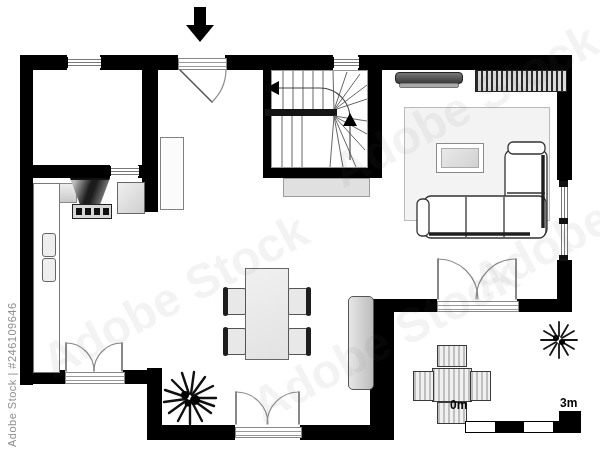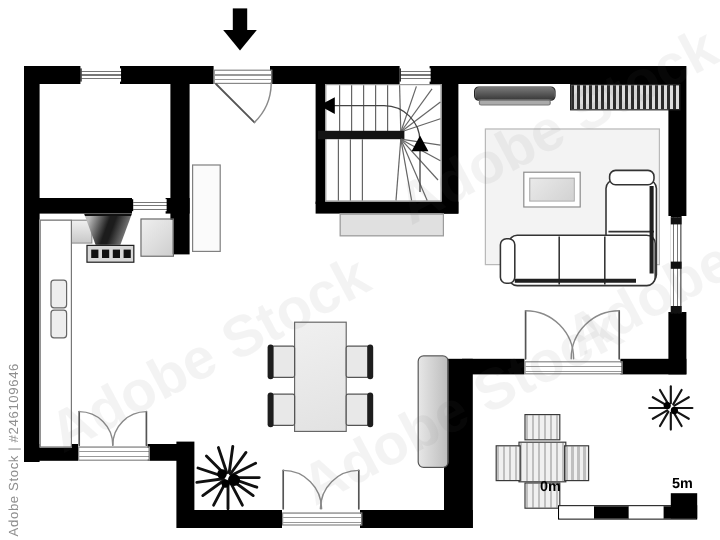--- a/index.html
+++ b/index.html
@@ -249,21 +249,21 @@
   </svg>
 
   <div class="sbar" style="left:465px;top:421px;width:114px;height:10px">
     <i class="w" style="width:29px"></i>
     <i class="b" style="width:29px"></i>
     <i class="w" style="width:29px"></i>
     <i class="b" style="width:27px"></i>
   </div>
   <div class="sbar-block" style="left:559px;top:411px;width:22px;height:21px"></div>
   <div class="slabel" style="left:450px;top:398px">0m</div>
-  <div class="slabel" style="left:560px;top:396px">5m</div>
+  <div class="slabel" style="left:560px;top:396px">3m</div>
 
   <div class="wm-side">Adobe Stock | #246109646</div>
   <div class="wm-diag" style="left:28px;top:268px">Adobe Stock</div>
   <div class="wm-diag" style="left:238px;top:312px">Adobe Stock</div>
   <div class="wm-diag" style="left:318px;top:78px">Adobe Stock</div>
   <div class="wm-diag" style="left:458px;top:188px">Adobe Stock</div>
 
 </div>
 
 </body></html>

